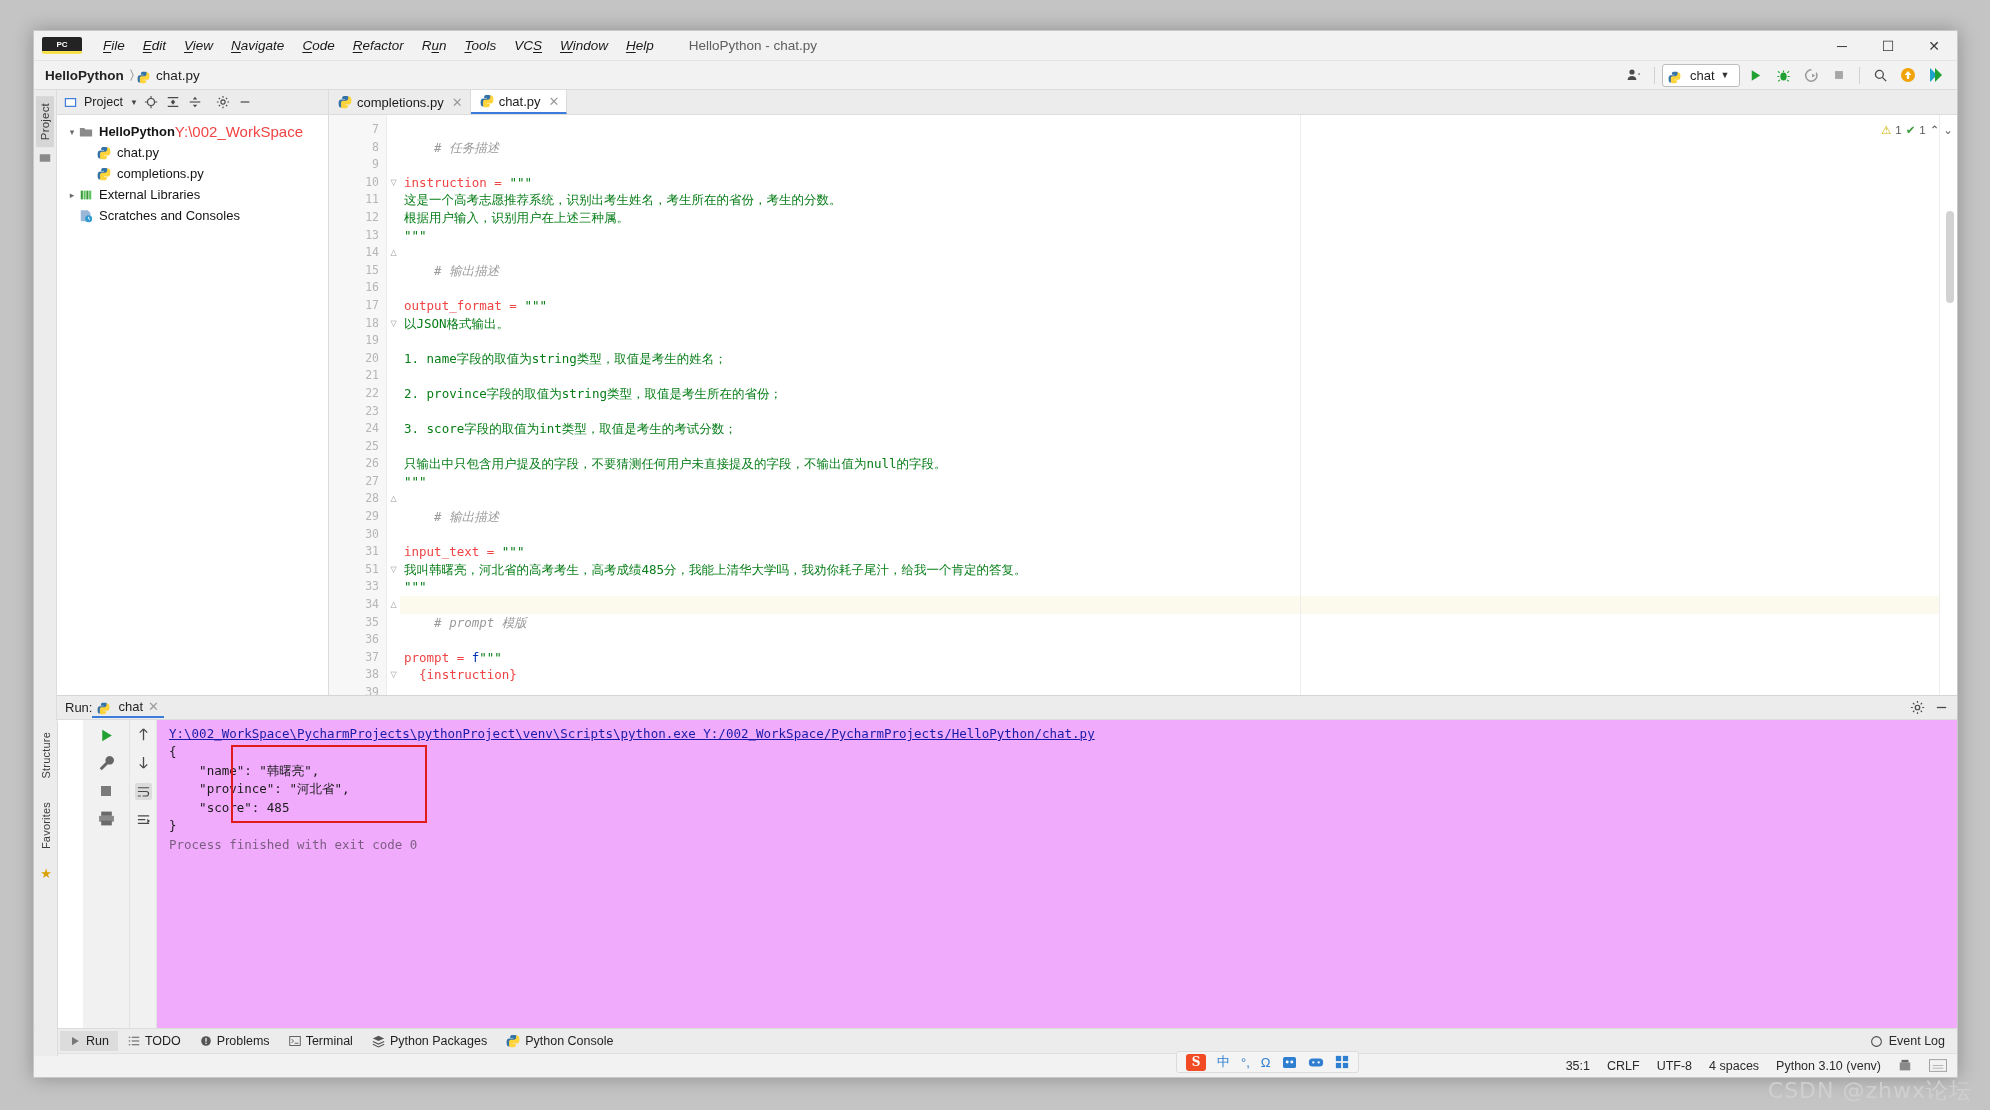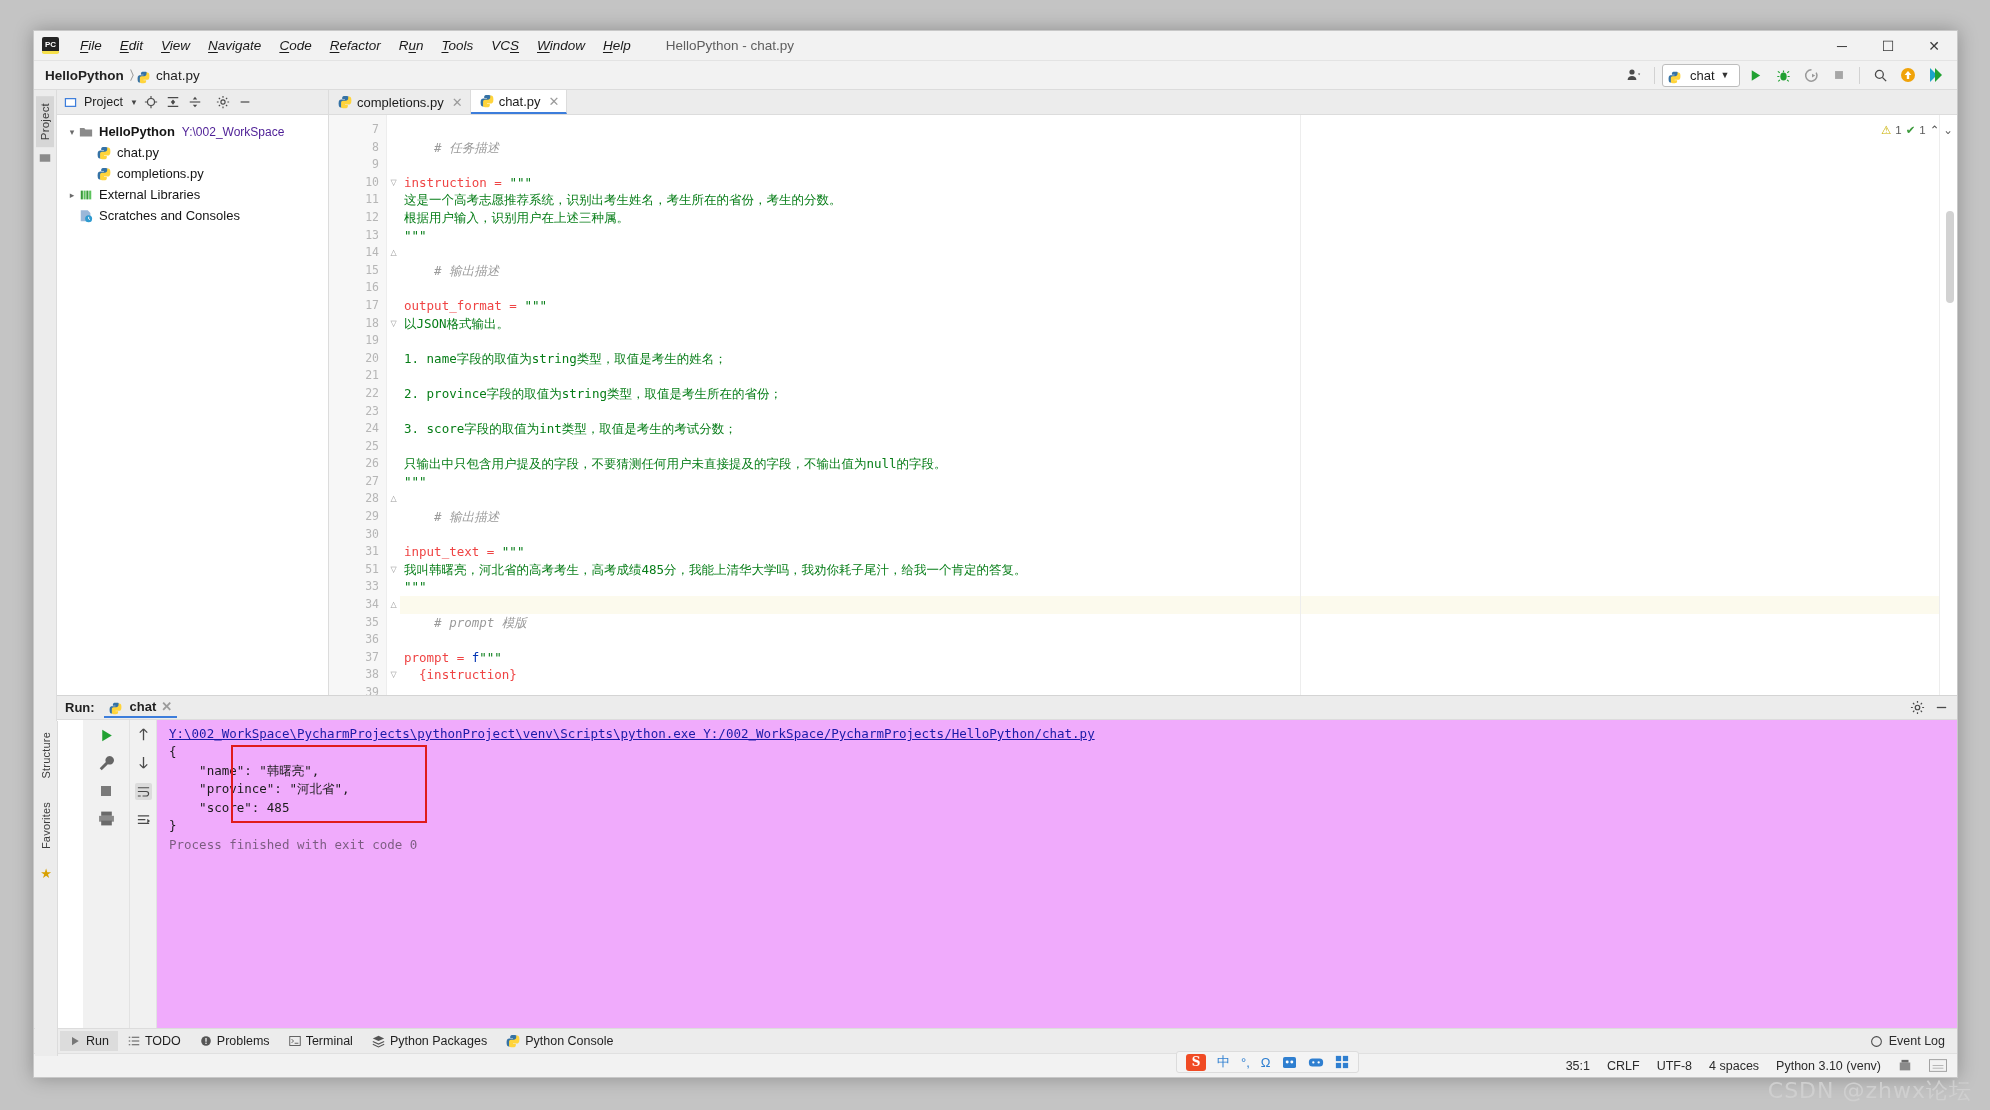--- a/index.html
+++ b/index.html
@@ -20,21 +20,21 @@
     display:flex; flex-direction:column;
     box-shadow:0 0 18px rgba(0,0,0,.28);
   }
 
   
   .titlebar {
     height:30px; display:flex; align-items:center; background:#f2f2f2;
     border-bottom:1px solid #e3e3e3; flex:0 0 30px; padding-left:8px;
   }
   .pc-logo {
-    width:17px;height:17px;background:#232323;border-radius:2px;
+    width:40px;height:17px;background:#232323;border-radius:2px;
     display:flex;align-items:center;justify-content:center;
     color:#fff;font-size:8px;font-weight:bold;margin-right:12px;
     border-bottom:3px solid #f6e04b;
   }
   .menu-item {
     padding:4px 9px; font-size:13.5px; color:#1a1a1a; cursor:default;font-style:italic;
   }
   .menu-item span { text-decoration:underline; text-underline-offset:2px; }
   .win-title { margin-left:26px; color:#5e5e5e; font-size:13.5px; }
   .win-ctrl { margin-left:auto; display:flex; height:100%; }
@@ -89,21 +89,21 @@
     background:#ececec;border-bottom:1px solid #dcdcdc;padding:0 5px;
   }
   .panel-title{font-size:12.5px;color:#1e1e1e;margin-right:2px;}
   .pi { width:17px;height:17px;display:flex;align-items:center;justify-content:center; }
   .tree { padding:6px 0 0 0; font-size:13px; flex:1 1 auto; }
   .tnode { display:flex; align-items:center; height:21px; padding-left:8px; white-space:nowrap; }
   .tw { width:14px;flex:0 0 14px;display:flex;align-items:center;justify-content:center;color:#6a6a6a;font-size:9px;}
   .tico{width:15px;flex:0 0 15px;margin-right:5px;display:flex;align-items:center;}
   .tlabel{color:#141414;}
   .tlabel.b{font-weight:bold;}
-  .tpath{color:#4c1d95;margin-left:7px;font-size:12px;}
+  .tpath{color:#ef4444;font-size:15px;}
 
   
   .editor-col{flex:1 1 auto;display:flex;flex-direction:column;min-width:0;background:#fff;}
   .tabs-row{height:25px;flex:0 0 25px;display:flex;background:#ececec;border-bottom:1px solid #dcdcdc;}
   .etab{
     display:flex;align-items:center;gap:5px;padding:0 7px 0 9px;font-size:13px;
     border-right:1px solid #dcdcdc;background:#ececec;color:#1b1b1b;
   }
   .etab.active{background:#fff;border-bottom:2px solid #3c7ddb;}
   .etab .x{color:#9b9b9b;font-size:13px;margin-left:3px;}
@@ -134,22 +134,22 @@
   }
   .insp-head{
     position:absolute;right:4px;top:8px;display:flex;align-items:center;gap:4px;
     font-size:11.5px;color:#5b5b5b;white-space:nowrap;
   }
   .scroll-thumb{position:absolute;right:3px;width:8px;background:#d2d2d2;border-radius:4px;}
 
   
   .run-panel{flex:0 0 auto;height:333px;display:flex;flex-direction:column;border-top:1px solid #d4d4d4;background:#fff;}
   .run-head{
-    height:24px;flex:0 0 24px;display:flex;align-items:center;gap:9px;
-    background:#ececec;border-bottom:1px solid #dcdcdc;padding:0 8px;font-size:13px;font-weight:bold;
+    height:24px;flex:0 0 24px;display:flex;align-items:center;
+    background:#ececec;border-bottom:1px solid #dcdcdc;padding:0 8px;font-size:13px;
   }
   .run-tab{display:flex;align-items:center;gap:5px;padding:2px 5px;border-bottom:2px solid #3c7ddb;}
   .run-head .sp{margin-left:auto;display:flex;gap:9px;align-items:center;}
   .run-body{flex:1 1 auto;display:flex;min-height:0;background:#f0abfc;position:relative;margin-left:26px;}
   .run-side{
     width:47px;flex:0 0 47px;background:#f1f1f1;border-right:1px solid #e2e2e2;
     display:flex;flex-direction:column;align-items:center;padding-top:7px;gap:11px;
   }
   .run-side2{
     width:27px;flex:0 0 27px;background:#f1f1f1;border-right:1px solid #e2e2e2;

